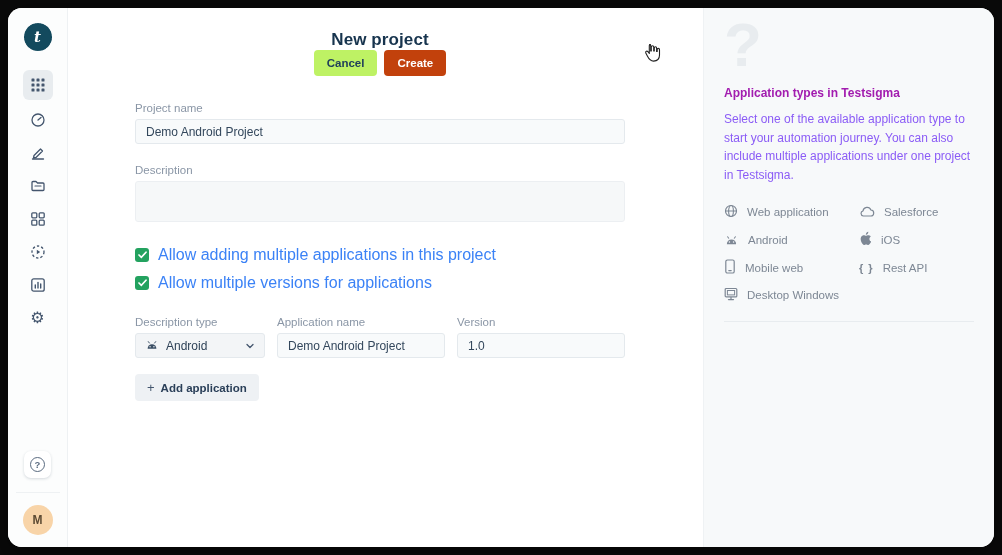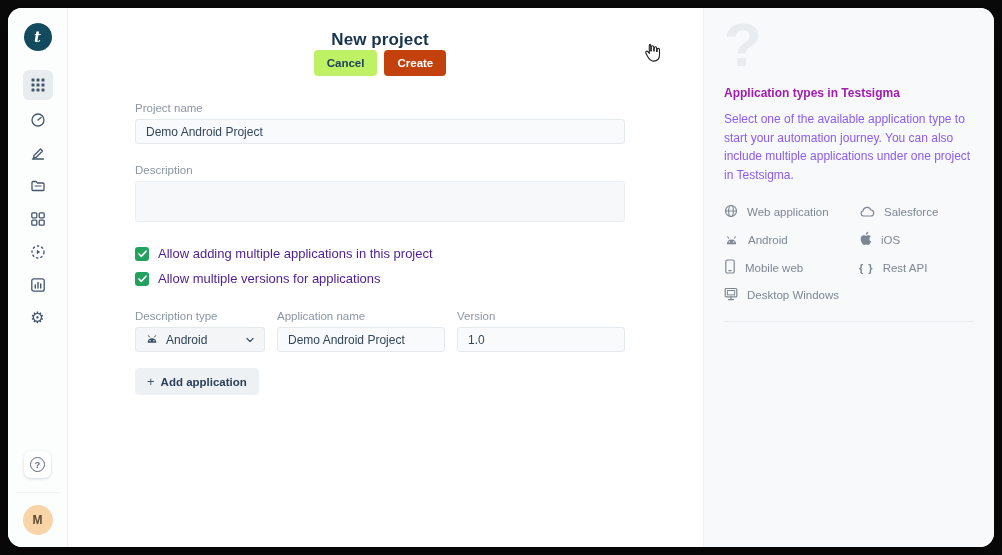--- a/index.html
+++ b/index.html
@@ -87,21 +87,21 @@
     width:100%; height:41px; background:#f6f8f9; border:1px solid #eceff2;
     border-radius:3px; padding:6px 10px; font-size:12px; color:#33475c;
     font-family:"Liberation Sans", sans-serif; resize:none; outline:none;
   }
   .check-group { margin-top:20px; display:flex; flex-direction:column; gap:10px; }
   .check-row { display:flex; align-items:center; gap:9px; cursor:pointer; }
   .checkbox {
     width:14px; height:14px; border-radius:3px; background:#23a25f;
     display:flex; align-items:center; justify-content:center; flex:0 0 14px;
   }
-  .check-label { font-size:13px; color:#4c1d95;text-align:center; }
+  .check-label { font-size:16px; color:#3b82f6;text-align:center; }
   .app-row { display:flex; gap:12px; margin-top:24px; }
   .app-col-type { width:130px; }
   .app-col { flex:1; }
   .select {
     width:100%; height:25px; background:#f3f5f7; border:1px solid #e4e9ed;
     border-radius:3px; display:flex; align-items:center; gap:7px;
     padding:0 9px; cursor:pointer; font-size:12px; color:#2e4257;
   }
   .select .sel-label { flex:1; }
   .add-app-btn {

